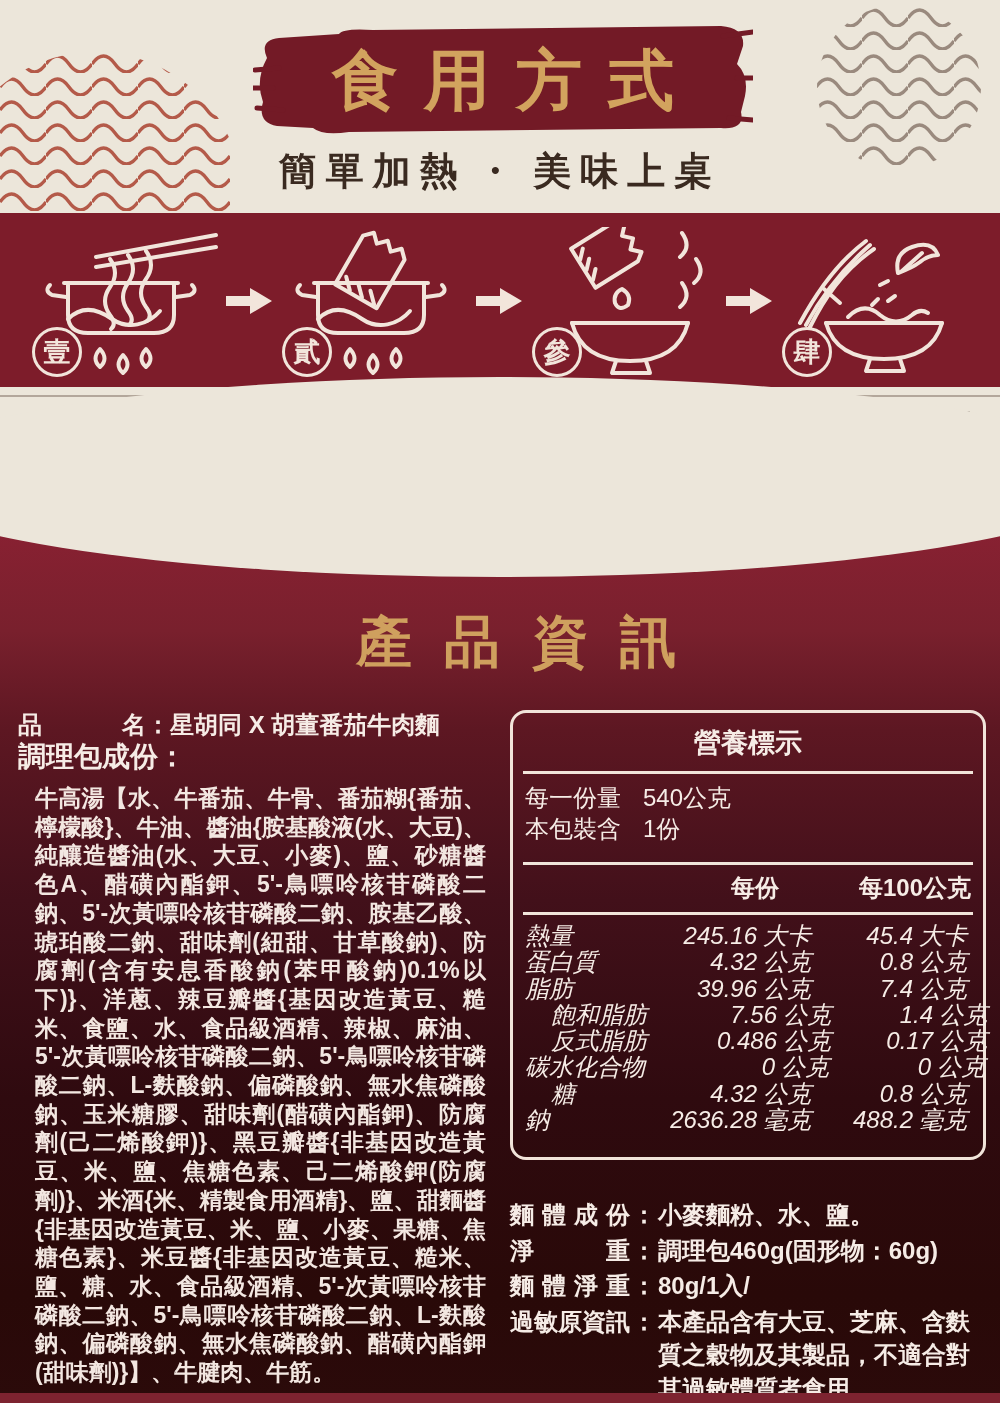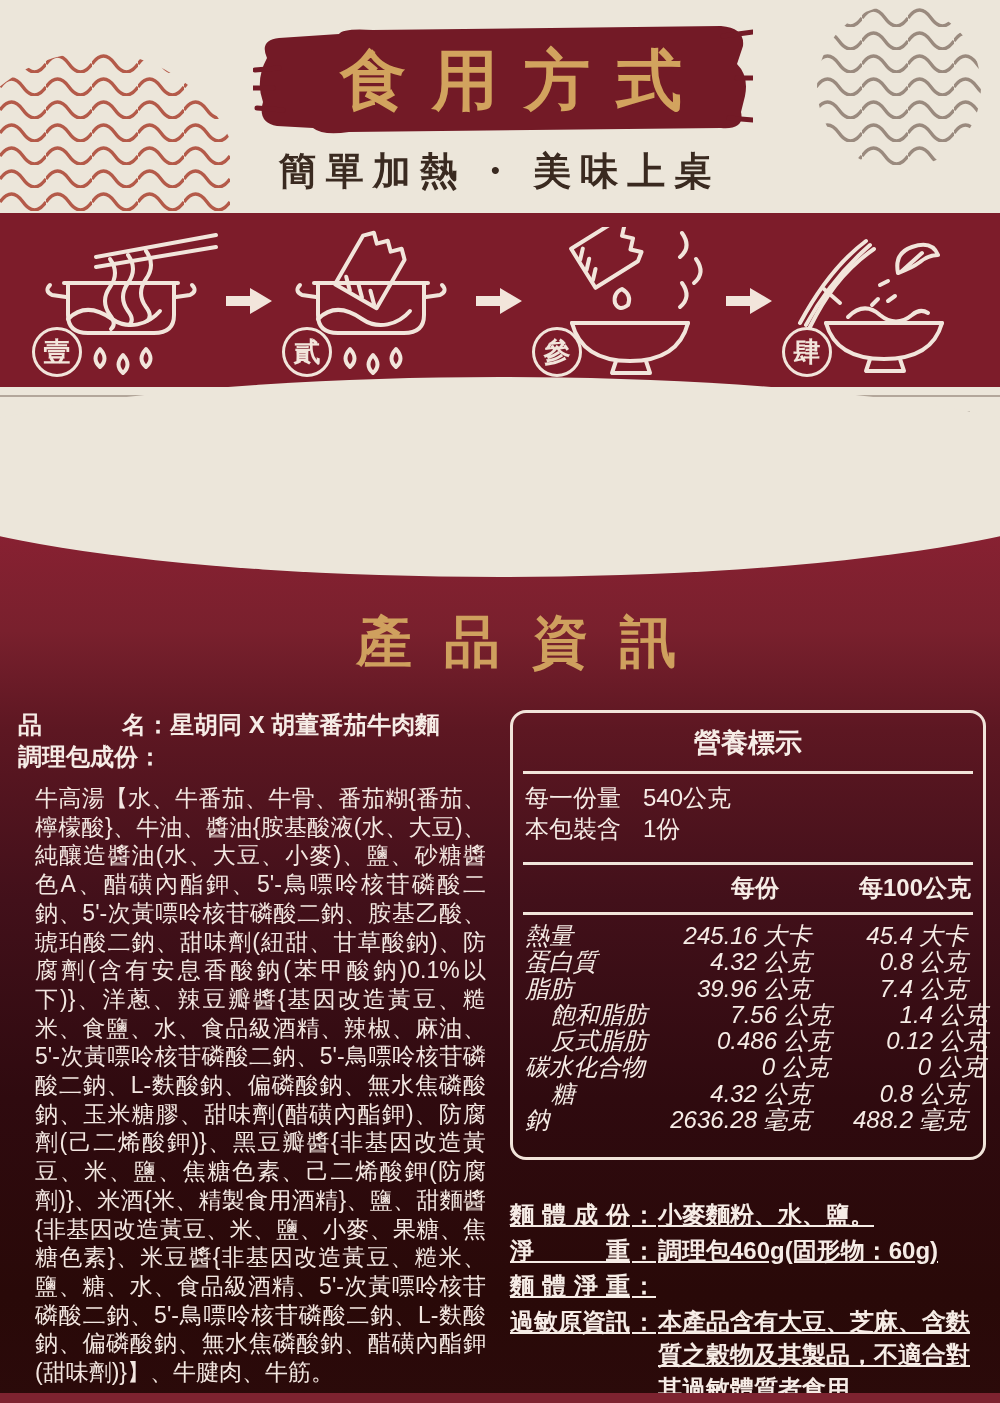--- a/index.html
+++ b/index.html
@@ -7,21 +7,21 @@
         background:#ece6da;font-family:"Liberation Sans",sans-serif;}
 
   
   .blob{position:absolute;}
   .blob-left{left:0;top:50px;}
   .blob-right{right:18px;top:4px;}
 
   
   .brush-title{position:absolute;left:253px;top:24px;width:500px;height:114px;}
   .brush-title svg{position:absolute;left:0;top:0;}
-  .brush-text{position:absolute;left:8px;top:0;width:100%;height:100%;
+  .brush-text{position:absolute;left:0;top:0;width:100%;height:100%;
       display:flex;align-items:center;justify-content:center;
       font-family:"DejaVu Serif",serif;font-weight:bold;font-size:66px;
       color:#d2a35e;letter-spacing:26px;text-indent:26px;}
   .subtitle{position:absolute;left:0;top:146px;width:100%;text-align:center;
       font-family:"DejaVu Serif",serif;font-weight:bold;font-size:38px;
       color:#3a2a20;letter-spacing:9px;}
 
   
   .band{position:absolute;left:0;top:213px;width:100%;height:174px;
         background:#7d1c2a;display:flex;}
@@ -55,23 +55,23 @@
       font-family:"DejaVu Serif",serif;font-weight:bold;font-size:56px;
       color:#cfa05e;letter-spacing:32px;text-indent:32px;}
 
   .info-wrap{position:absolute;left:18px;right:14px;top:205px;display:flex;gap:24px;
       color:#f6ece6;}
   .col-left{width:468px;flex:none;}
   .col-right{flex:1;min-width:0;}
 
   .name-row{display:flex;font-size:24px;font-weight:bold;line-height:30px;}
   .jlabel{display:inline-block;width:128px;text-align:justify;text-align-last:justify;flex:none;}
-  .pack-row{font-size:24px;font-weight:bold;line-height:34px;}
+  .pack-row{font-size:28px;font-weight:bold;line-height:34px;}
   .ingredients{margin:10px 0 0 17px;font-size:23px;line-height:28.7px;
-      color:#f3e7e1;text-align:justify;}
+      color:#f3e7e1;text-align:justify;font-weight:bold;}
 
   
   .nut-table{border:3px solid #f1e4da;border-radius:16px;padding:0 10px;
       background:transparent;}
   .nut-title{text-align:center;font-size:27px;font-weight:bold;
       padding:12px 0 10px;border-bottom:3px solid #f1e4da;}
   .nut-serving{padding:8px 2px 18px;border-bottom:3px solid #f1e4da;font-size:24px;}
   .nut-serving .srow{display:flex;gap:22px;line-height:31px;}
   .nut-head{display:grid;grid-template-columns:1fr 124px 52px 92px 52px;
       column-gap:24px;padding:7px 2px 8px;border-bottom:3px solid #f1e4da;
@@ -81,21 +81,21 @@
   .nut-body{padding:8px 2px 24px;font-style:italic;}
   .nut-row{display:grid;grid-template-columns:1fr 124px 52px 92px 52px;
       column-gap:6px;font-size:24px;line-height:26.3px;}
   .nut-row .n{white-space:nowrap;}
   .nut-row.indent .n{padding-left:26px;}
   .nut-row .v{text-align:right;}
   .nut-row .u{text-align:left;}
 
   
   .details{margin-top:38px;}
-  .drow{display:flex;font-size:24px;font-weight:bold;line-height:33.5px;margin-bottom:2px;text-decoration:underline;}
+  .drow{display:flex;font-size:24px;font-weight:bold;line-height:33.5px;margin-bottom:2px;}
   .drow .jlabel{width:120px;}
   .drow .colon{flex:none;padding:0 2px;}
   .drow .dval{flex:1;min-width:0;}
 </style>
 </head>
 <body>
 
 <div class="page">
 
   <svg class="blob blob-left" width="230" height="163" viewBox="0 0 230 163">
@@ -301,21 +301,21 @@
               <span class="n">飽和脂肪</span>
                 <span class="v">7.56</span>
                 <span class="u">公克</span>
                 <span class="v">1.4</span>
                 <span class="u">公克</span>
             </div>
             <div class="nut-row indent">
               <span class="n">反式脂肪</span>
                 <span class="v">0.486</span>
                 <span class="u">公克</span>
-                <span class="v">0.12</span>
+                <span class="v">0.17</span>
                 <span class="u">公克</span>
             </div>
             <div class="nut-row">
               <span class="n">碳水化合物</span>
                 <span class="v">0</span>
                 <span class="u">公克</span>
                 <span class="v">0</span>
                 <span class="u">公克</span>
             </div>
             <div class="nut-row indent">
@@ -342,20 +342,21 @@
               <span class="dval">小麥麵粉、水、鹽。</span>
           </div>
           <div class="drow">
             <span class="jlabel">淨重</span>
               <span class="colon">：</span>
               <span class="dval">調理包460g(固形物：60g)</span>
           </div>
           <div class="drow">
             <span class="jlabel">麵體淨重</span>
               <span class="colon">：</span>
+              <span class="dval">80g/1入/</span>
           </div>
           <div class="drow">
             <span class="jlabel">過敏原資訊</span>
               <span class="colon">：</span>
               <span class="dval">本產品含有大豆、芝麻、含麩質之穀物及其製品，不適合對其過敏體質者食用。</span>
           </div>
         </div>
 
       </div>
     </div>

